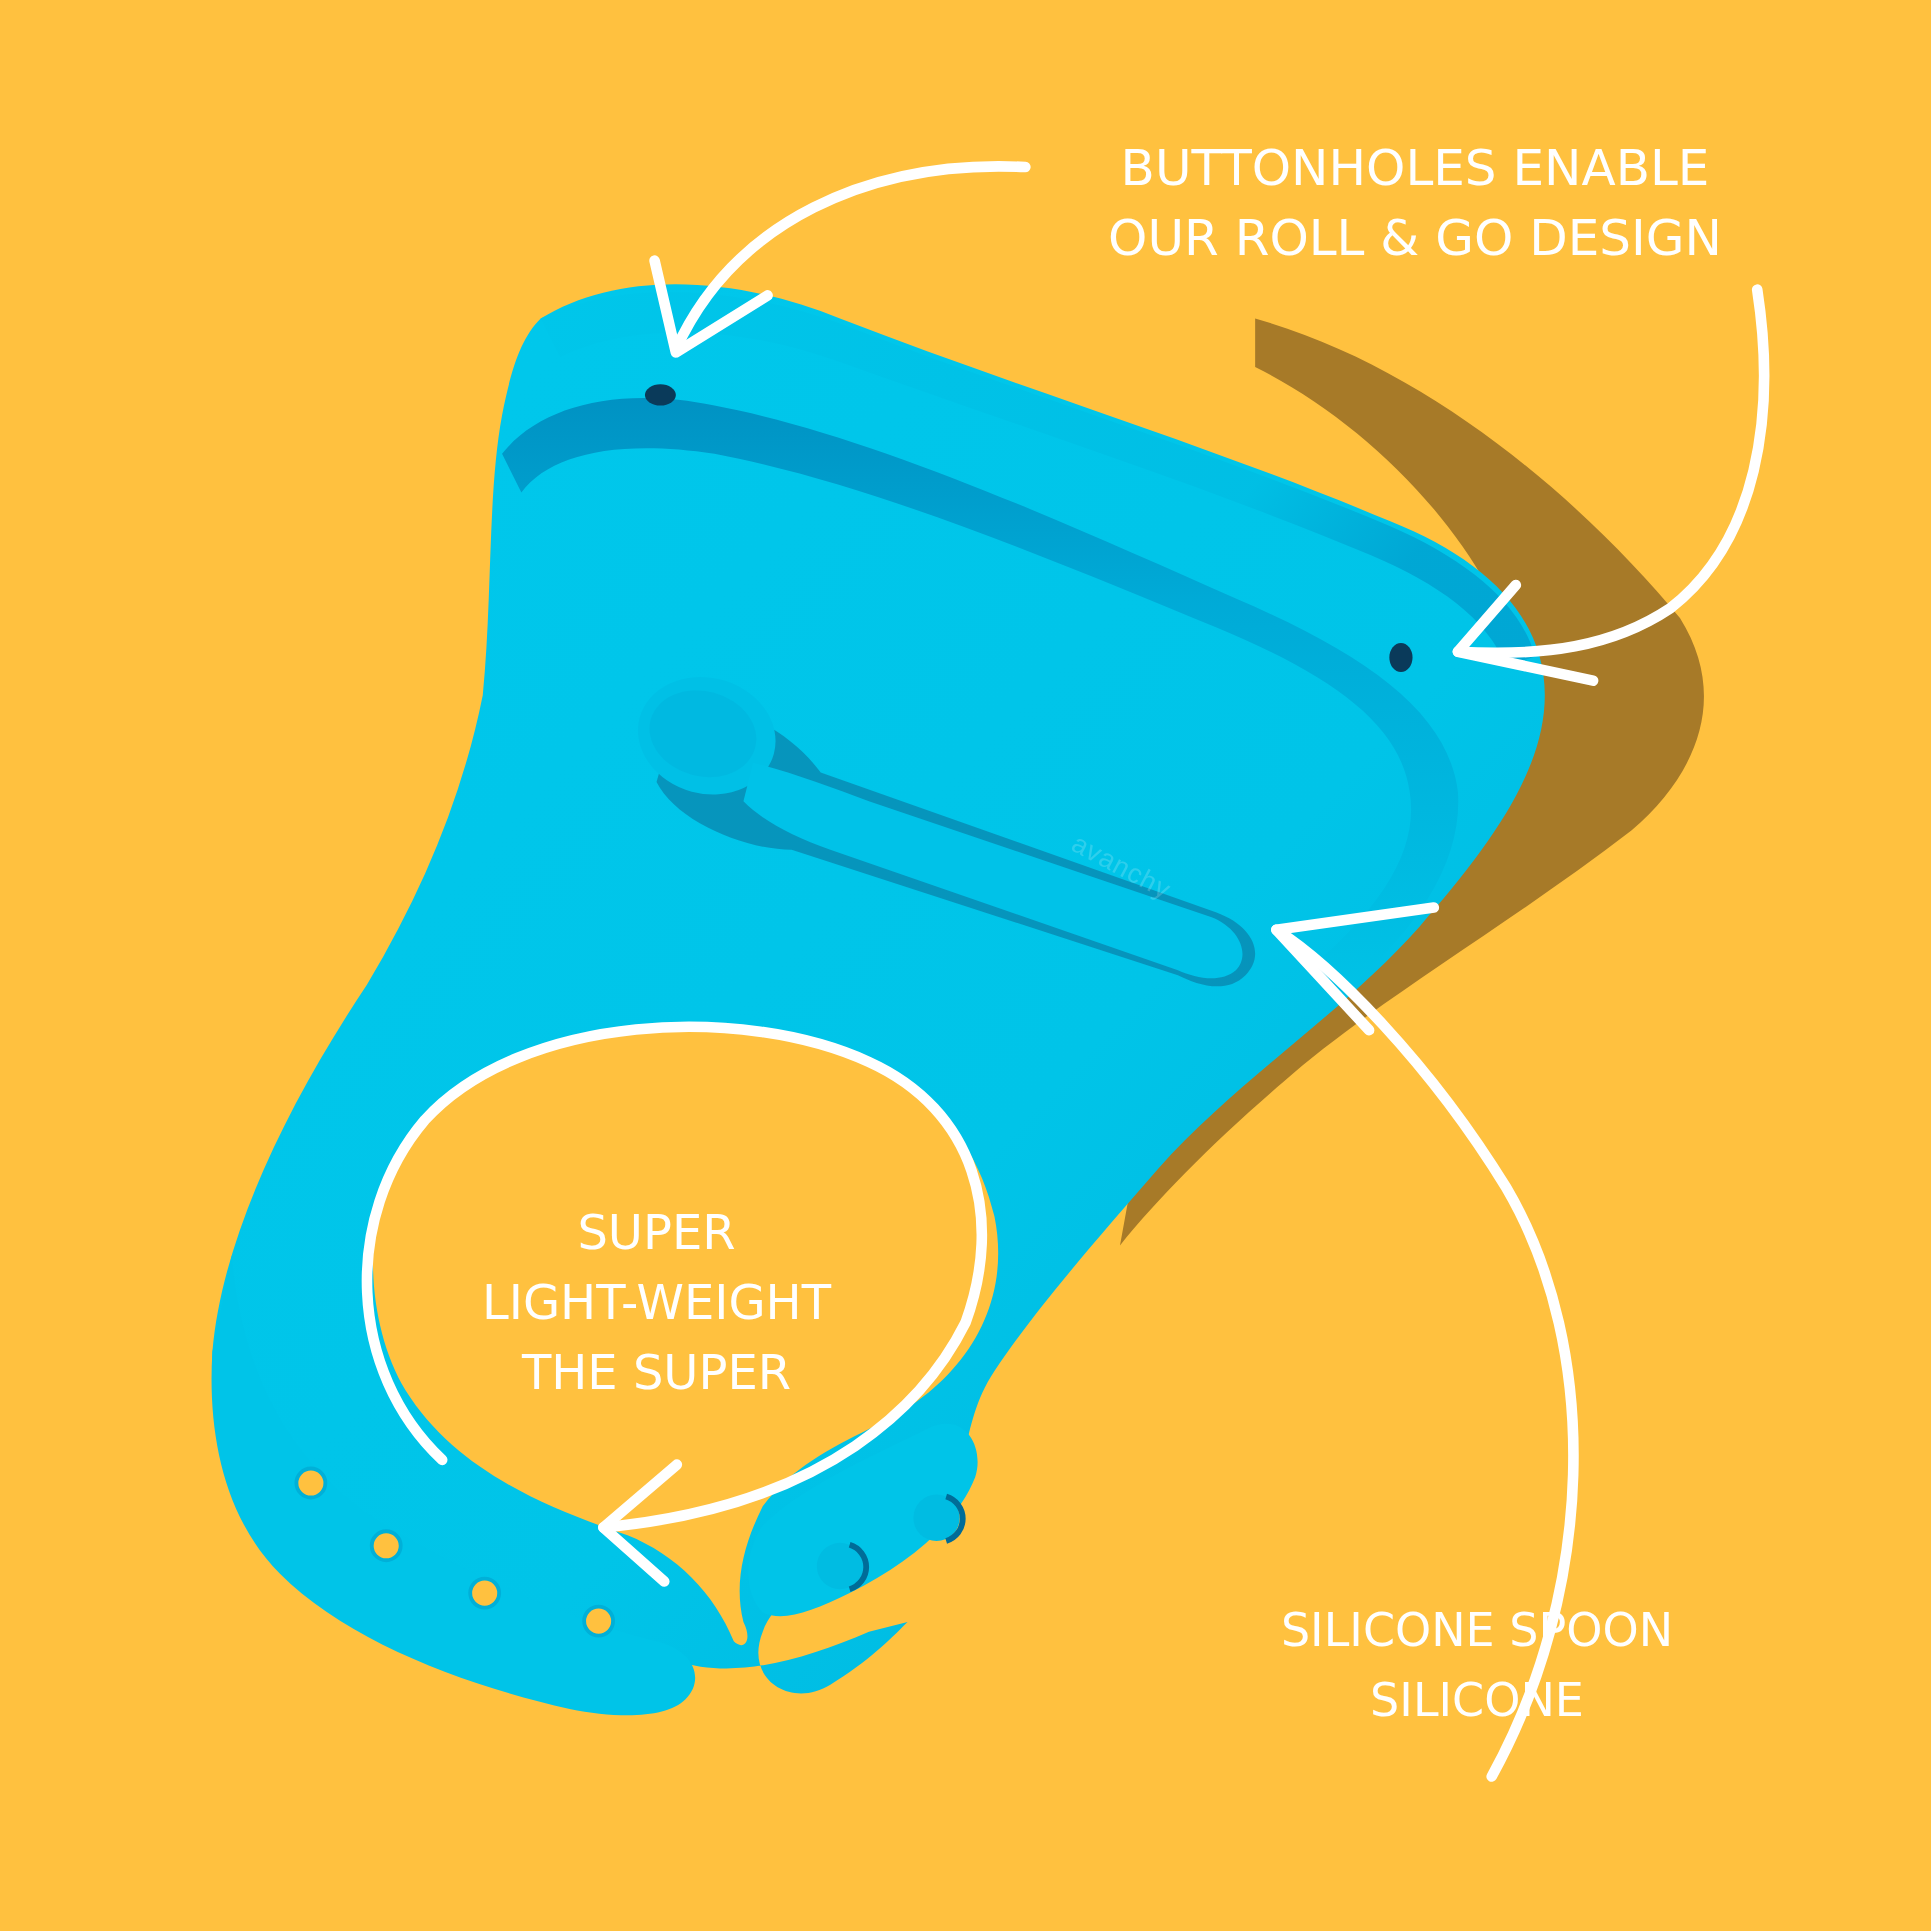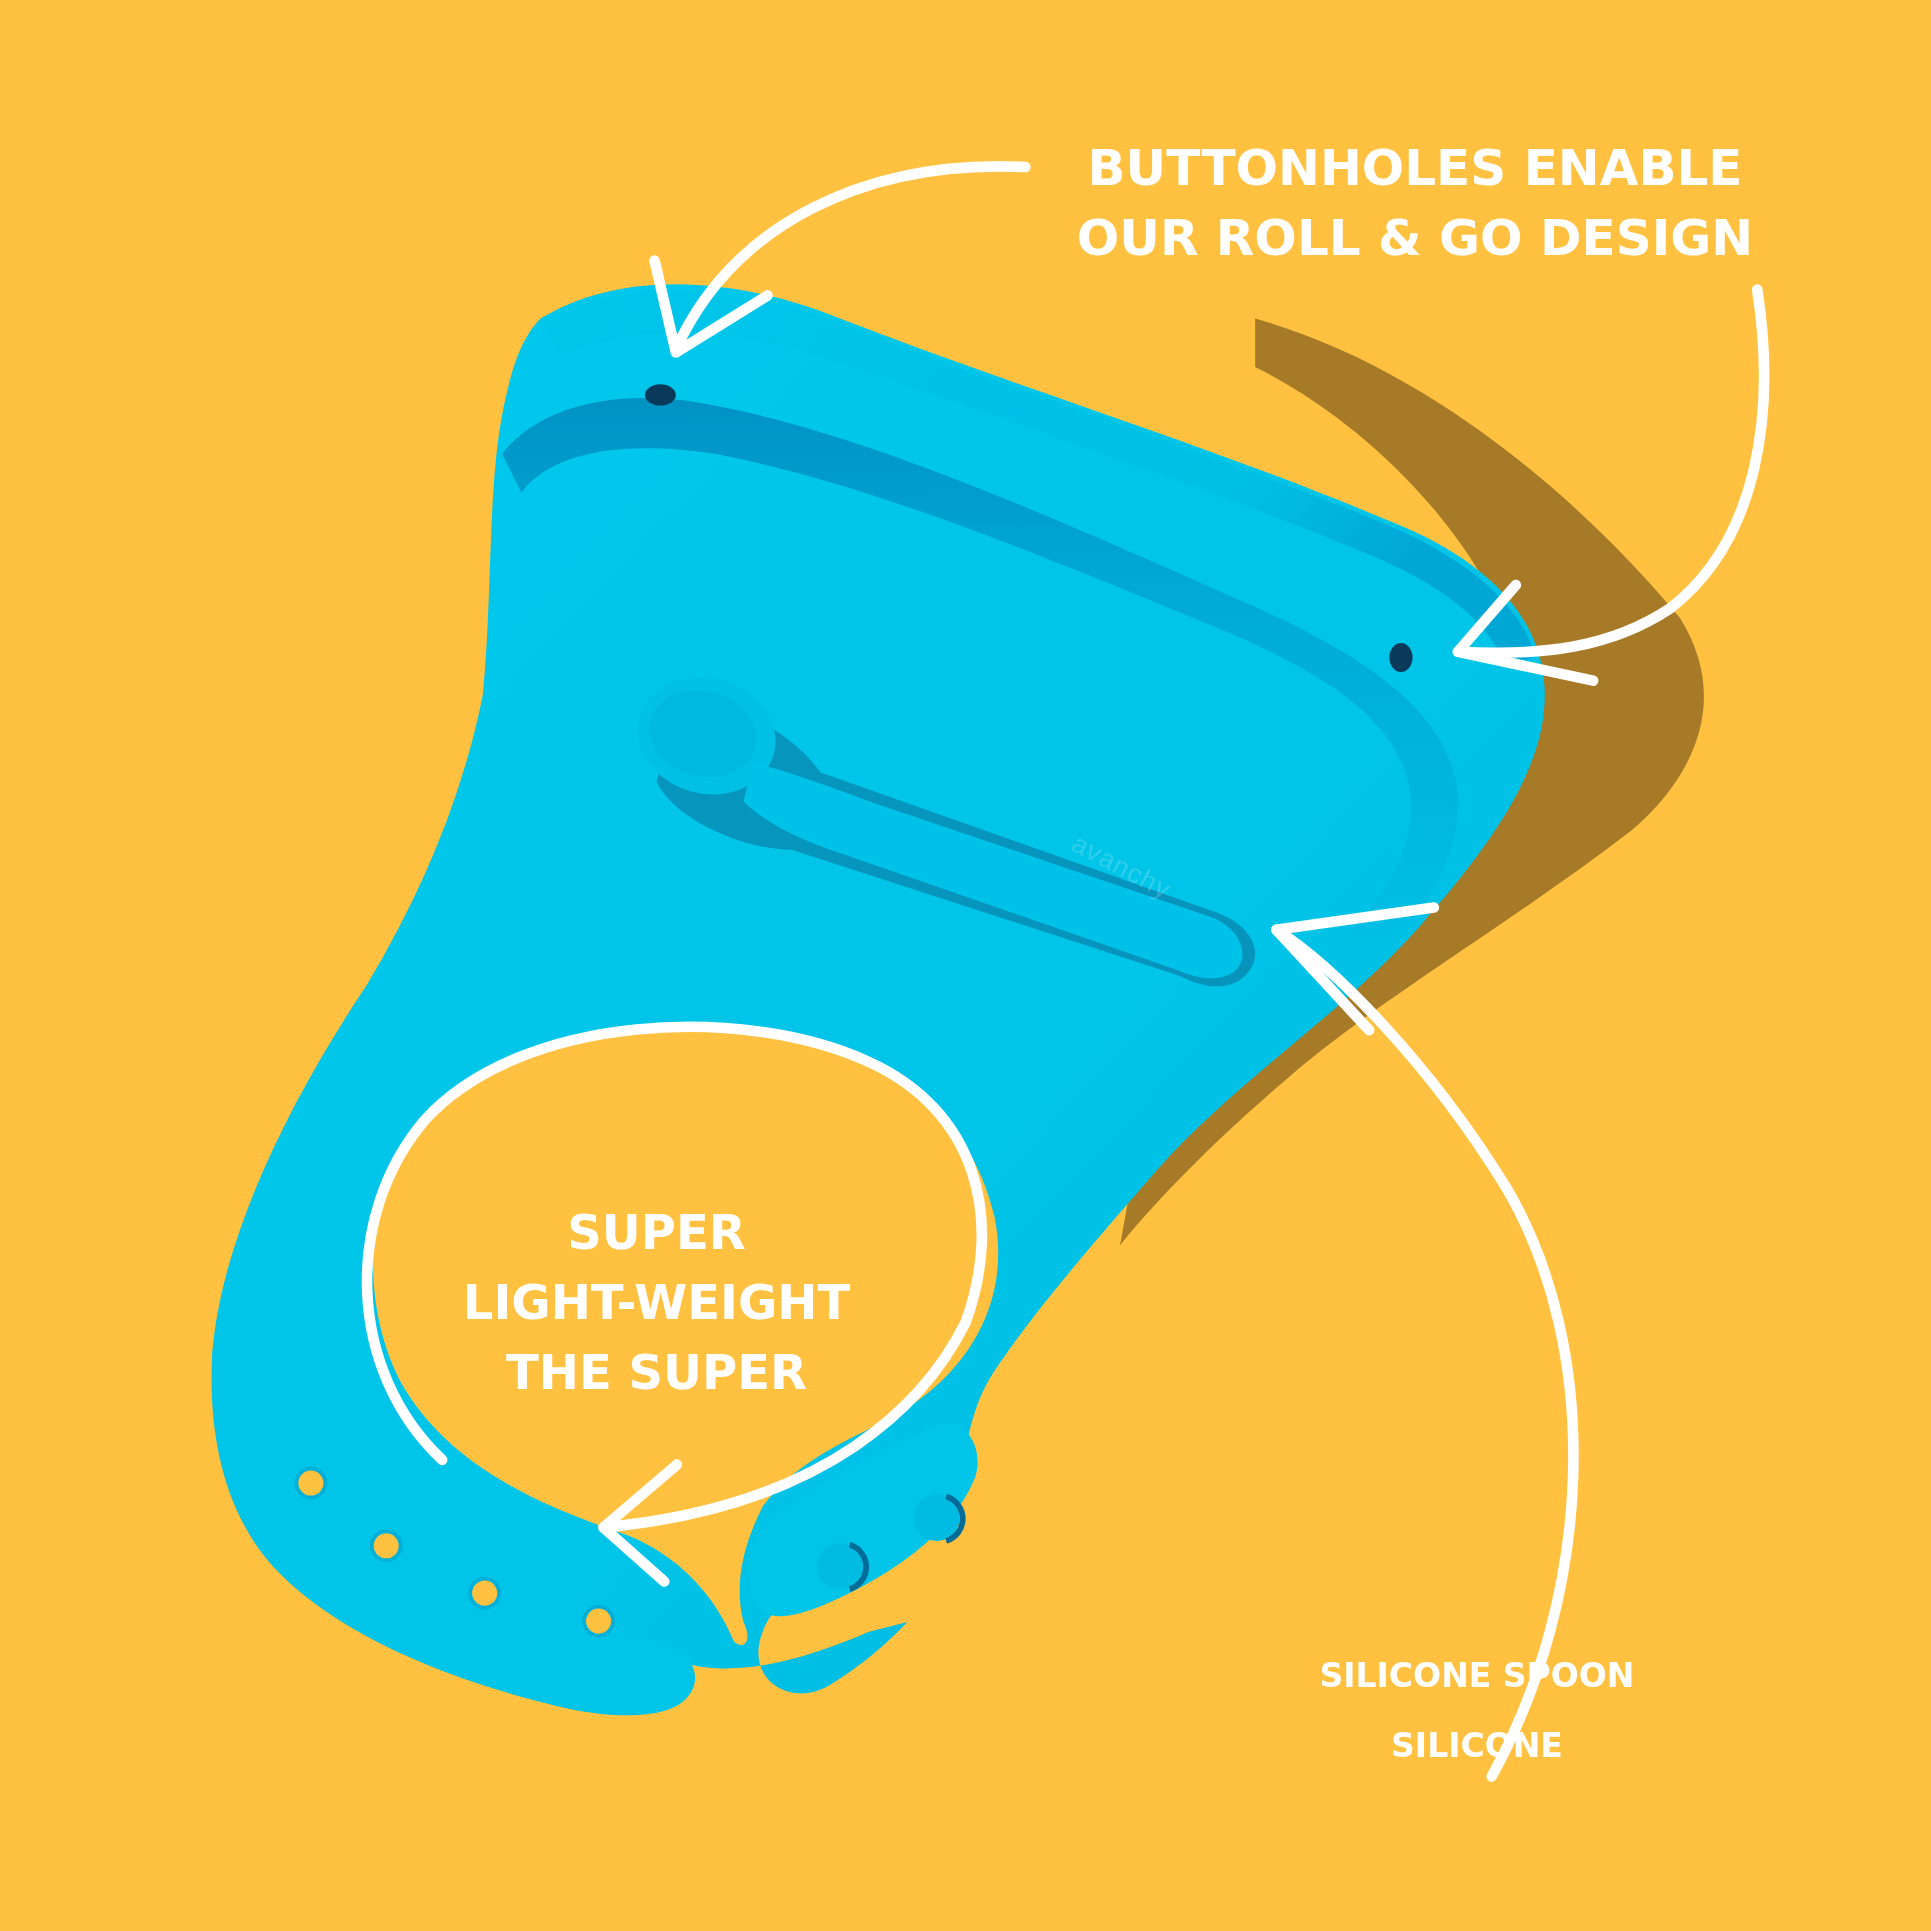--- a/index.html
+++ b/index.html
@@ -20,21 +20,21 @@
       position: absolute;
       left: 0;
       top: 0;
       width: 1931px;
       height: 1931px;
     }
     .callout {
       position: absolute;
       color: #FFFFFF;
       font-family: "DejaVu Sans", "Liberation Sans", sans-serif;
-      font-weight: bold;
+      font-weight: normal;
       text-align: center;
       letter-spacing: 0px;
       line-height: 1.0;
       white-space: nowrap;
     }
     .callout .line { display: block; }
     .callout-buttonholes {
       left: 1048px;
       top: 133px;
       width: 734px;
@@ -43,23 +43,23 @@
     }
     .callout-neck {
       left: 415px;
       top: 1197px;
       width: 483px;
       font-size: 48px;
       line-height: 70px;
     }
     .callout-spoon {
       left: 1197px;
-      top: 1641px;
+      top: 1595px;
       width: 560px;
-      font-size: 33px;
+      font-size: 46px;
       line-height: 70px;
     }
     .brand-emboss {
       position: absolute;
       left: 1081px;
       top: 828px;
       font-family: "Liberation Sans", sans-serif;
       font-size: 27px;
       color: rgba(255,255,255,0.18);
       transform: rotate(28deg);

